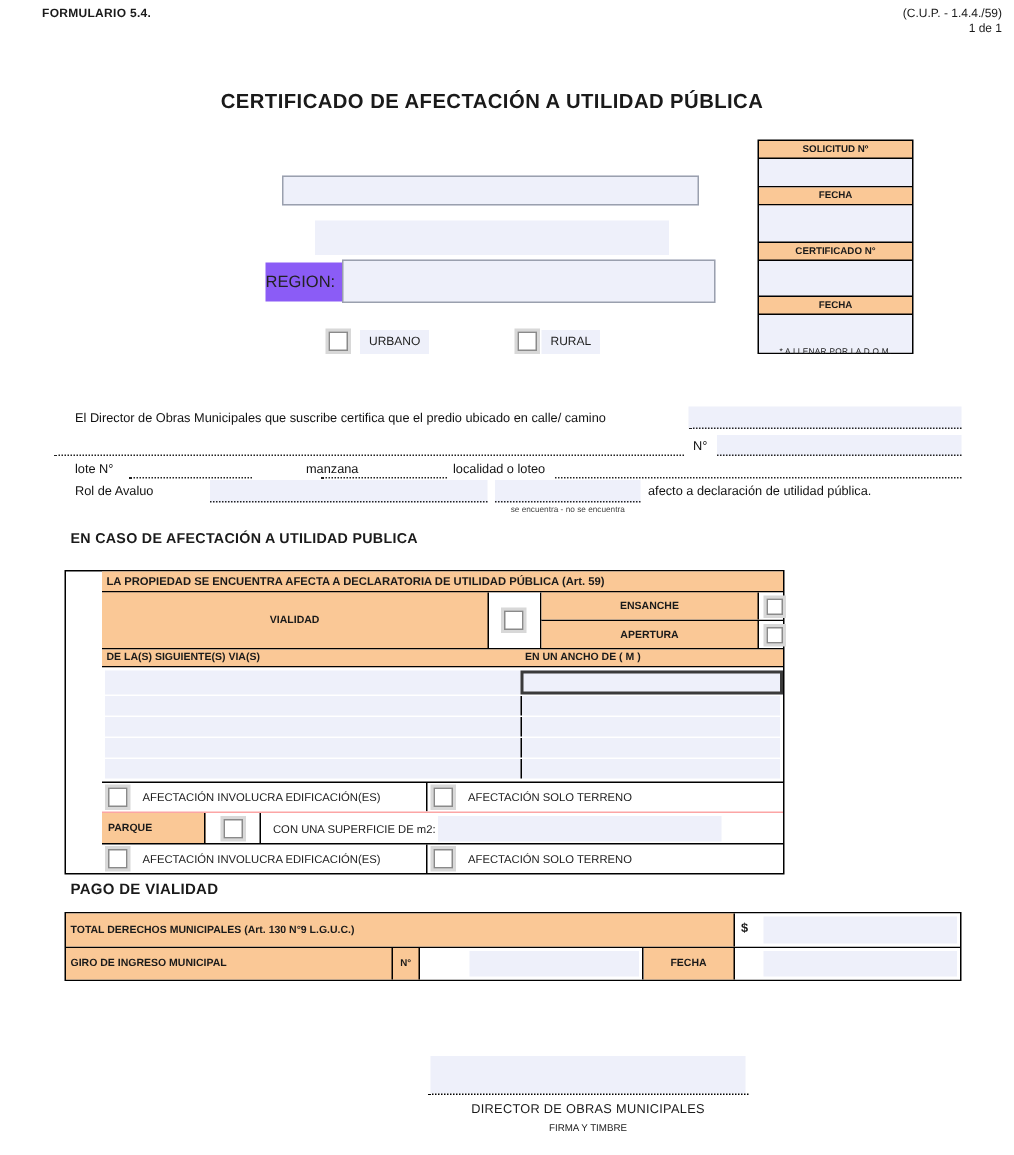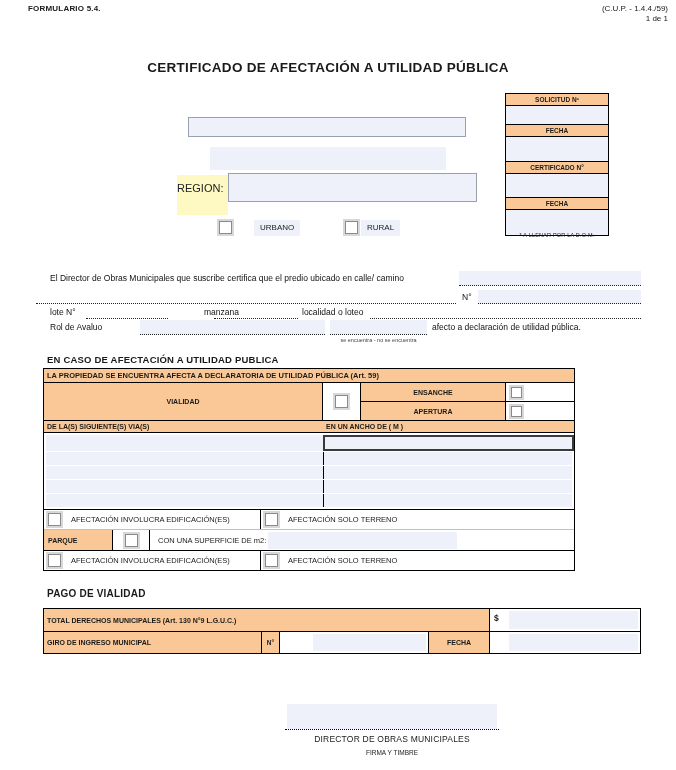--- a/index.html
+++ b/index.html
@@ -23,38 +23,38 @@
   .dotted { border-bottom:1px dotted #222; }
 
   
   .sol-box { left:505px; top:93px; width:104px; border:1px solid #000; }
   .sol-h { background:#FAC896; border-bottom:1px solid #000; font-size:6.5px; font-weight:bold; text-align:center; padding:2px 0; }
   .sol-e { background:#EEF0FA; border-bottom:1px solid #000; }
   .sol-e:last-child { border-bottom:none; }
   .sol-foot { left:505px; top:232px; width:104px; text-align:center; font-size:5.5px; letter-spacing:.2px; }
 
   
-  .region-label { left:177px; top:175px; width:51px; height:40px; background:#fef9c3; font-size:11px; line-height:26px; color:#222; }
+  .region-label { left:177px; top:175px; width:51px; height:26px; background:#8b5cf6; font-size:11px; line-height:26px; color:#222; }
   .region-box { left:228px; top:173px; width:249px; height:29px; }
 
   
   .cb { display:inline-block; width:13px; height:13px; background:#fff; border:1px solid #8a8a8a; box-shadow:0 0 0 2px #d8d8d8; }
   .cb-sm { width:11px; height:11px; }
 
   .urb-label { background:#EEF0FA; font-size:8px; line-height:16px; padding:0 6px; color:#222; }
 
   
   .p-text { font-size:8.5px; color:#111; }
   .cap { font-size:5.5px; color:#444; text-align:center; }
 
   
   .sec-h { font-size:9.5px; font-weight:bold; letter-spacing:.2px; }
 
   
-  .af-table { left:43px; top:368px; width:532px; border:1px solid #000; }
+  .af-table { left:43px; top:380px; width:480px; border:1px solid #000;padding-left:24px; }
   .orange { background:#FAC896; }
   .af-r1 { border-bottom:1px solid #000; font-size:7.5px; font-weight:bold; padding:2px 3px; }
   .af-r2 { display:flex; height:38px; border-bottom:1px solid #000; }
   .af-vialidad { width:279px; border-right:1px solid #000; font-size:7px; font-weight:bold; display:flex; align-items:center; justify-content:center; }
   .af-cbcell { width:38px; border-right:1px solid #000; display:flex; align-items:center; justify-content:center; background:#fff; }
   .af-right { flex:1; display:flex; flex-direction:column; }
   .af-subrow { display:flex; flex:1; }
   .af-subrow.first { border-bottom:1px solid #000; }
   .af-sublabel { width:145px; border-right:1px solid #000; font-size:7px; font-weight:bold; display:flex; align-items:center; justify-content:center; }
   .af-subcb { flex:1; display:flex; align-items:center; padding-left:5px; background:#fff; }
@@ -123,21 +123,21 @@
     <div class="sol-e" style="height:25px;"></div>
   </div>
   <div class="abs sol-foot">* A LLENAR POR LA D.O.M.</div>
 
   <div class="abs inputbox" style="left:188px; top:117px; width:278px; height:20px;"></div>
   <div class="abs fill" style="left:210px; top:147px; width:236px; height:23px;"></div>
   <div class="abs region-label">REGION:</div>
   <div class="abs inputbox region-box"></div>
 
   <span class="abs cb" style="left:219px; top:221px;"></span>
-  <div class="abs urb-label" style="left:254px; top:220px;">URBANO</div>
+  <div class="abs urb-label" style="left:240px; top:220px;">URBANO</div>
   <span class="abs cb" style="left:345px; top:221px;"></span>
   <div class="abs urb-label" style="left:361px; top:220px;">RURAL</div>
 
   <div class="abs p-text" style="left:50px; top:273px;">El Director de Obras Municipales que suscribe certifica que el predio ubicado en calle/ camino</div>
   <div class="abs fill dotted" style="left:459px; top:271px; width:182px; height:15px;"></div>
 
   <div class="abs dotted" style="left:36px; top:290px; width:420px; height:14px;"></div>
   <div class="abs p-text" style="left:462px; top:292px;">N°</div>
   <div class="abs fill dotted" style="left:478px; top:290px; width:163px; height:14px;"></div>
 

